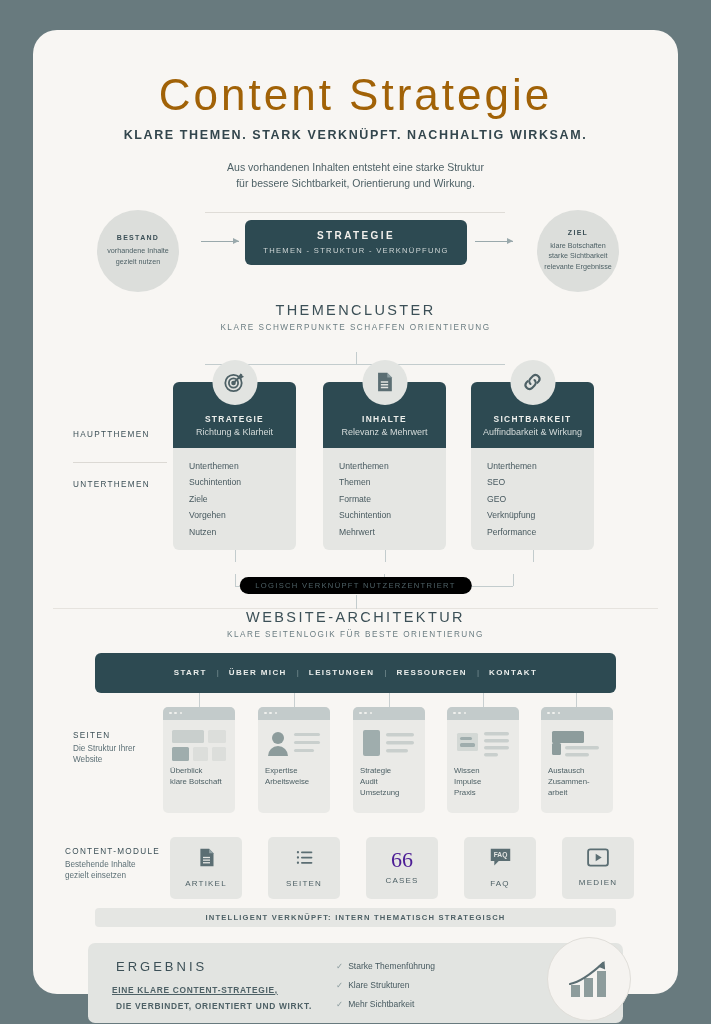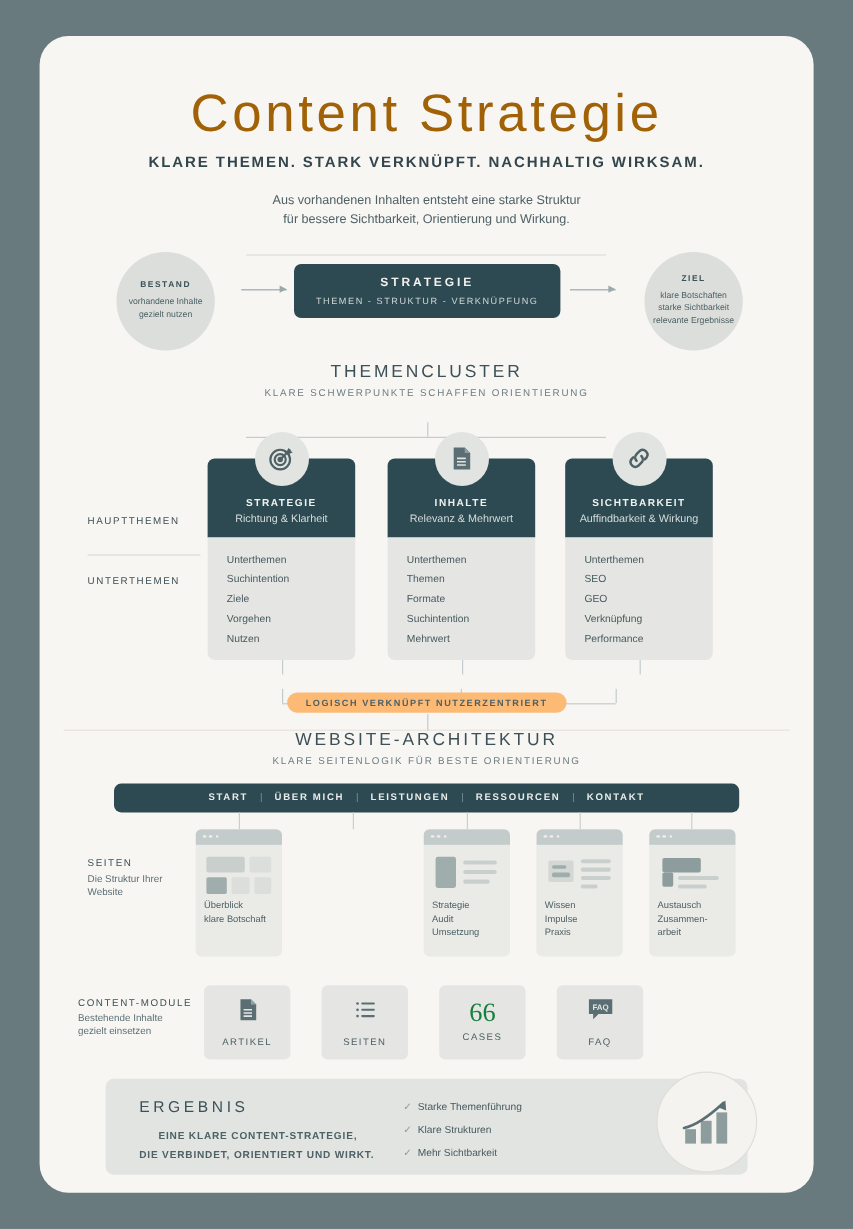--- a/index.html
+++ b/index.html
@@ -86,29 +86,29 @@
   }
   .col .body li { list-style:none; font-size:8.6px; color:#47595f; line-height:1.92; }
   .col .stub { position:absolute; left:50%; bottom:-12px; width:1px; height:12px; background:#c3cccd; }
 
   
   .merge { position:relative; height:34px; }
   .merge .mhb { position:absolute; left:202px; top:12px; width:278px; height:1px; background:#c3cccd; }
   .merge .mup { position:absolute; top:0; width:1px; height:12px; background:#c3cccd; }
   .merge .pill {
     position:absolute; left:50%; transform:translateX(-50%); top:3px;
-    background:#fdba74; border-radius:10px; padding:4px 16px;
-    font-size:7.6px; letter-spacing:1.3px; font-weight:700; color:#4e6166;text-align:center;
+    background:#000000; border-radius:10px; padding:4px 16px;
+    font-size:7.6px; letter-spacing:1.3px; font-weight:400; color:#4e6166;text-align:center;
   }
   .merge .mdown { position:absolute; left:50%; top:21px; width:1px; height:14px; background:#c3cccd; }
   .hr { height:1px; background:#e6e3de; margin:0 20px; }
 
   
   .navbar {
-    margin:14px 62px 0; height:24px; background:#2d4a52; border-radius:6px;
+    margin:14px 62px 0; height:40px; background:#2d4a52; border-radius:6px;
     display:flex; align-items:center; justify-content:center;
   }
   .navbar .ni { font-size:8px; letter-spacing:1.4px; font-weight:700; color:#e9ecea; padding:0 10px; }
   .navbar .nsep { font-size:8px; color:#7d9499; }
 
   
   .pages { position:relative; margin-top:0; height:122px; }
   .pages .connector { position:absolute; top:0; width:1px; height:14px; background:#c8cfd0; }
   .pg {
     position:absolute; top:14px; width:72px; height:106px;
@@ -138,21 +138,21 @@
   .llbl .lt { font-size:8.2px; letter-spacing:1.3px; color:#3c5057; font-weight:400; }
   .llbl .ls { font-size:8.2px; line-height:1.45; color:#5d7076; margin-top:3px; }
   .lsep { position:absolute; left:40px; width:94px; height:1px; background:#dcd9d4; }
 
   
   .result {
     position:relative; margin:16px 55px 0; height:80px;
     background:#e2e4e1; border-radius:7px;text-align:right;
   }
   .result .rt { position:absolute; left:28px; top:16px; font-size:13px; letter-spacing:3px; color:#3c5057; }
-  .result .r1 { position:absolute; left:44px; top:42px; font-size:8.4px; letter-spacing:0.7px; font-weight:700; color:#4e6166; }
+  .result .r1 { position:absolute; left:24px; top:42px; font-size:8.4px; letter-spacing:0.7px; font-weight:700; color:#4e6166;text-decoration:underline; }
   .result .r2 { position:absolute; left:28px; top:58px; font-size:8.4px; letter-spacing:0.7px; font-weight:700; color:#4e6166; }
   .result .chk { position:absolute; left:248px; font-size:8.5px; color:#46595f; }
   .result .chk span.m { color:#8d9d9f; margin-right:5px; }
   .result .medal {
     position:absolute; right:-8px; top:-6px; width:84px; height:84px;
     border-radius:50%; background:#f5f3f0; border:1px solid #e0ded9;
     display:flex; align-items:center; justify-content:center;
   }
 </style>
 </head>
@@ -348,20 +348,41 @@
           <rect x="42" y="19" width="14" height="14" rx="1.5" fill="#dcdedb"></rect>
         </svg>
       </div>
       <div class="lbl">
         <div>Überblick</div>
         <div>klare Botschaft</div>
       </div>
 
     </div>
 
+    <div class="pg" style="left:225px">
+      <div class="bar">
+            <i></i>
+            <i></i>
+            <i></i>
+          </div>
+      <div class="wire">
+        <svg width="58" height="36" viewBox="0 0 58 36">
+          <circle cx="13" cy="10" r="6" fill="#8d9c9c"></circle>
+          <path d="M3 28 a10 10 0 0 1 20 0 z" fill="#8d9c9c"></path>
+          <rect x="29" y="5" width="26" height="3" rx="1.5" fill="#c9cfcd"></rect>
+          <rect x="29" y="13" width="26" height="3" rx="1.5" fill="#c9cfcd"></rect>
+          <rect x="29" y="21" width="20" height="3" rx="1.5" fill="#c9cfcd"></rect>
+        </svg>
+      </div>
+      <div class="lbl">
+        <div>Expertise</div>
+        <div>Arbeitsweise</div>
+      </div>
+
+    </div>
 
     <div class="pg" style="left:320px">
       <div class="bar">
             <i></i>
             <i></i>
             <i></i>
           </div>
       <div class="wire">
         <svg width="58" height="36" viewBox="0 0 58 36">
           <rect x="3" y="2" width="17" height="26" rx="2" fill="#9fadad"></rect>
@@ -458,36 +479,46 @@
           <circle cx="4.5" cy="12" r="1.3" fill="#5b6e73" stroke="none"></circle>
               <path d="M9 12 h11"></path>
           <circle cx="4.5" cy="18" r="1.3" fill="#5b6e73" stroke="none"></circle>
               <path d="M9 18 h11"></path>
         </svg>
       </span>
       <span class="mlabel">SEITEN</span>
     </div>
 
     <div class="mod" style="left:333px">
-      <span style="font-size:22px;color:#15803d;font-family:'Liberation Serif',serif;line-height:0.9;">66</span>
+      <span style="font-size:22px;color:#4c1d95;font-family:'Liberation Serif',serif;line-height:0.9;">66</span>
       <span class="mlabel">CASES</span>
     </div>
 
     <div class="mod" style="left:431px">
       <span>
         <svg width="23" height="21" viewBox="0 0 26 22">
           <path d="M2 1 h22 v14 H11 l-5 5 v-5 H2 z" fill="#5b6e73"></path>
           <text x="13" y="11" font-size="7.5" font-family="Liberation Sans, sans-serif" font-weight="bold" fill="#e5e6e3" text-anchor="middle">FAQ</text>
         </svg>
       </span>
       <span class="mlabel">FAQ</span>
     </div>
 
-  </div>
-
+    <div class="mod" style="left:529px">
+      <span>
+        <svg width="22" height="19" viewBox="0 0 24 20">
+          <rect x="1.2" y="1.2" width="21.6" height="17.6" rx="2.5" fill="none" stroke="#5b6e73" stroke-width="2"></rect>
+          <path d="M9.5 5.8 L16 10 L9.5 14.2 z" fill="#5b6e73"></path>
+        </svg>
+      </span>
+      <span class="mlabel">MEDIEN</span>
+    </div>
+  </div>
+
+  <div class="modbar">INTELLIGENT VERKNÜPFT: INTERN THEMATISCH STRATEGISCH</div>
 
   <div class="result">
     <div class="rt">ERGEBNIS</div>
     <div class="r1">EINE KLARE CONTENT-STRATEGIE,</div>
     <div class="r2">DIE VERBINDET, ORIENTIERT UND WIRKT.</div>
 
     <div class="chk" style="top:18px">
       <span class="m">✓</span><span>Starke Themenführung</span>
     </div>
     <div class="chk" style="top:37px">

